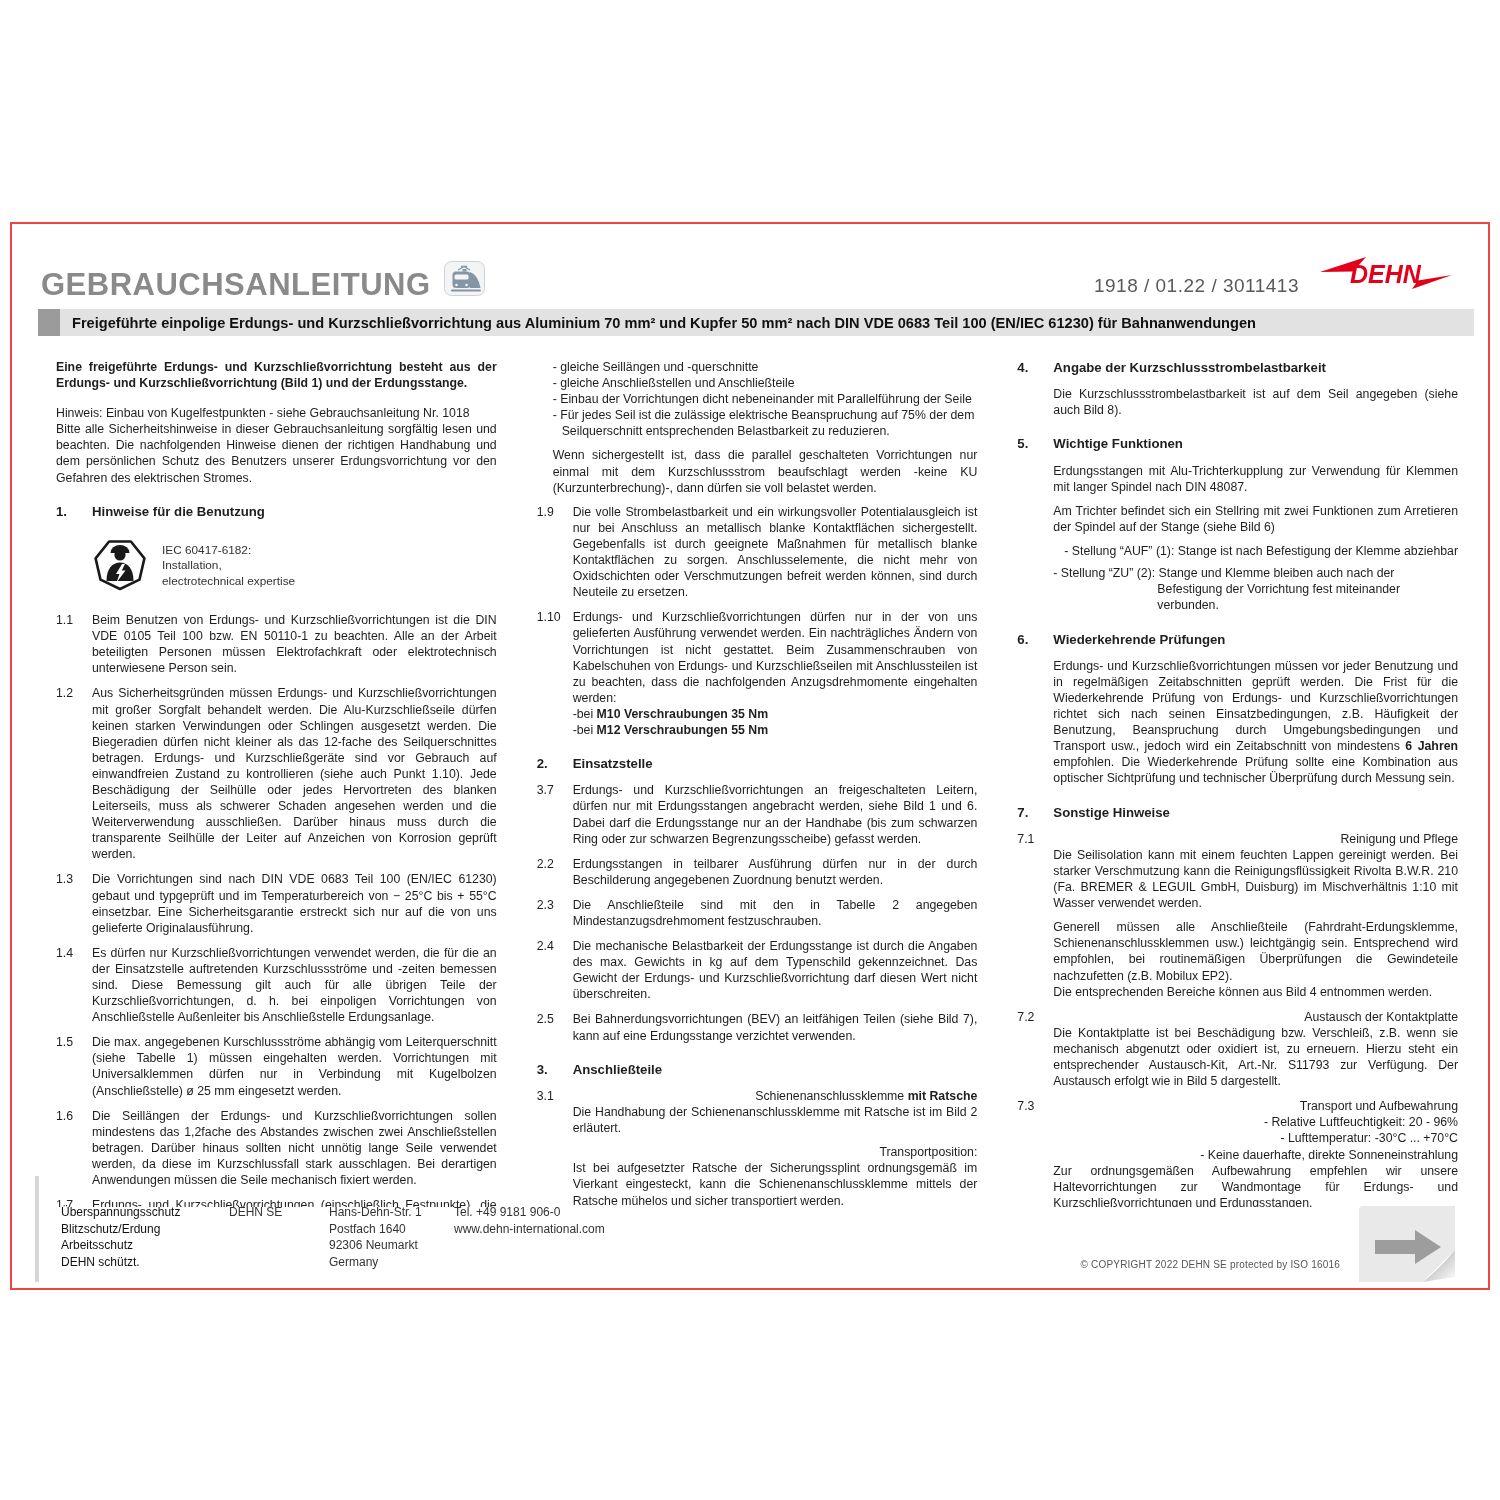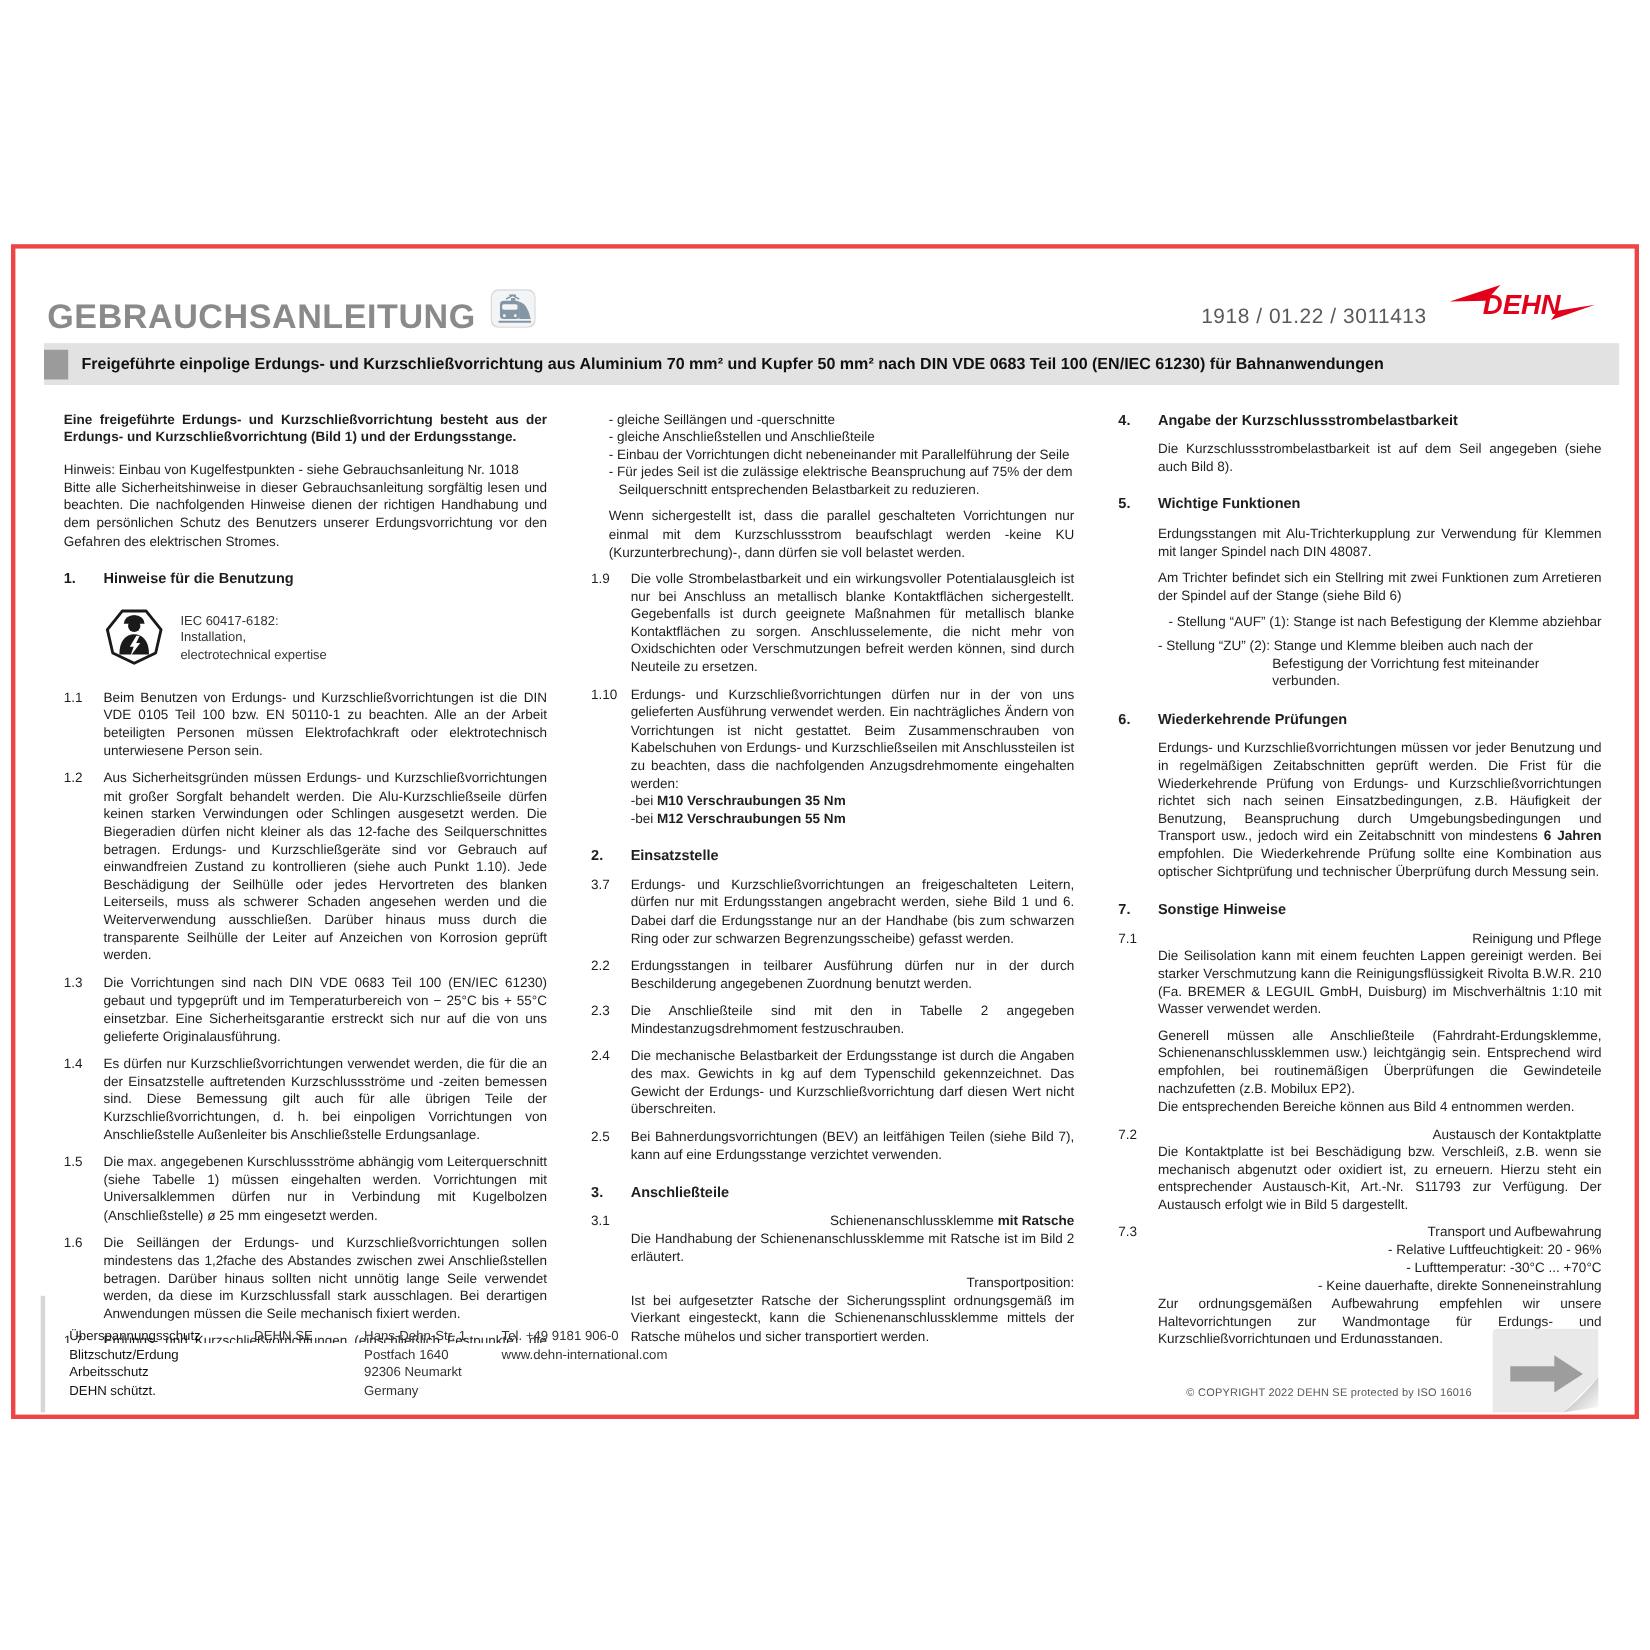--- a/index.html
+++ b/index.html
@@ -3,31 +3,31 @@
 <meta charset="utf-8">
 <style>
   html,body{margin:0;padding:0;}
   body{
     width:1500px;height:1500px;position:relative;background:#ffffff;
     font-family:"Liberation Sans","DejaVu Sans",sans-serif;color:#222;
     overflow:hidden;
   }
   .doc{
     position:absolute;left:10px;top:222px;width:1480px;height:1068px;
-    background:#fff;border:4px solid #ef4444;box-sizing:border-box;
+    background:#fff;border:2px solid #ef4444;box-sizing:border-box;
   }
   
   .hdr{display:flex;align-items:flex-end;padding:30px 36px 0 29px;}
   .hdr-title{font-size:31px;font-weight:bold;color:#8a8a8a;letter-spacing:.5px;line-height:1;}
   .train{margin-left:13px;margin-bottom:0px;}
   .hdr-spacer{flex:1;}
   .docnum{font-size:19px;color:#595959;margin-right:21px;margin-bottom:3px;letter-spacing:.5px;}
   .logo{margin-bottom:2px;}
   
-  .bar{display:flex;align-items:center;margin:9px 14px 0 26px;height:38px;background:#e2e2e2;}
+  .bar{display:flex;align-items:center;margin:9px 14px 0 26px;height:27px;background:#e2e2e2;}
   .bar-sq{width:22px;height:27px;background:#9b9b9b;flex:0 0 auto;}
   .bar-txt{margin-left:12px;font-size:14.6px;font-weight:bold;color:#111;white-space:nowrap;}
   
   .cols{display:flex;gap:40px;padding:23px 30px 0 44px;height:848px;overflow:hidden;}
   .col{flex:1;font-size:12.3px;line-height:1.31;text-align:justify;color:#1e1e1e;}
   .intro{font-weight:bold;margin-bottom:14px;}
   .p0{margin:0;}
   .gap8{height:8px;}
   .sect{position:relative;padding-left:36px;font-weight:bold;font-size:13.2px;margin:17px 0 10px;text-align:left;}
   .sect .inum{position:absolute;left:0;top:0;}

